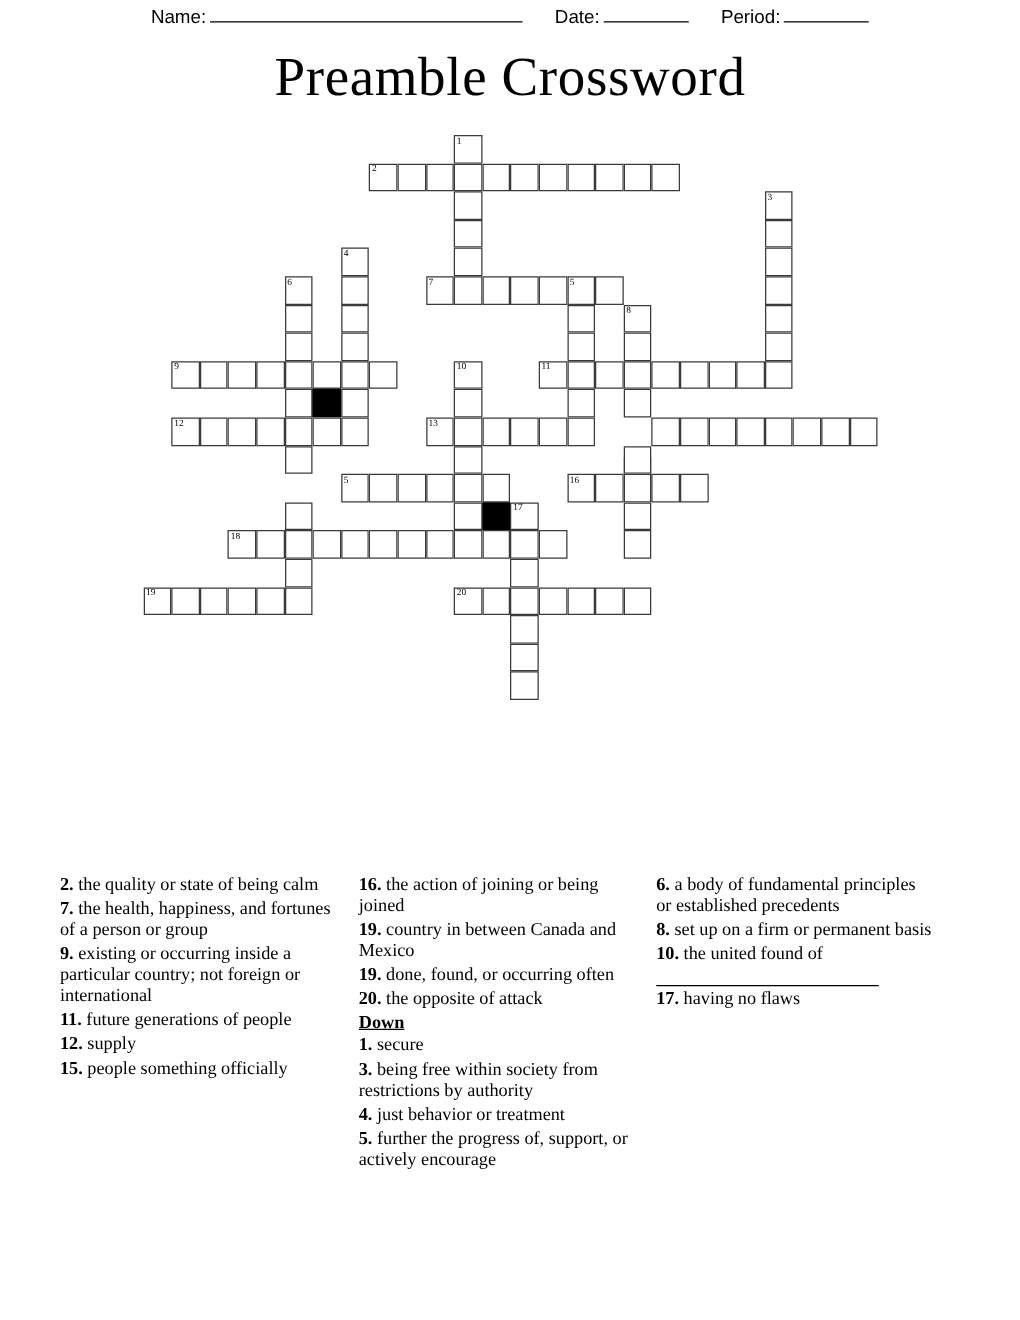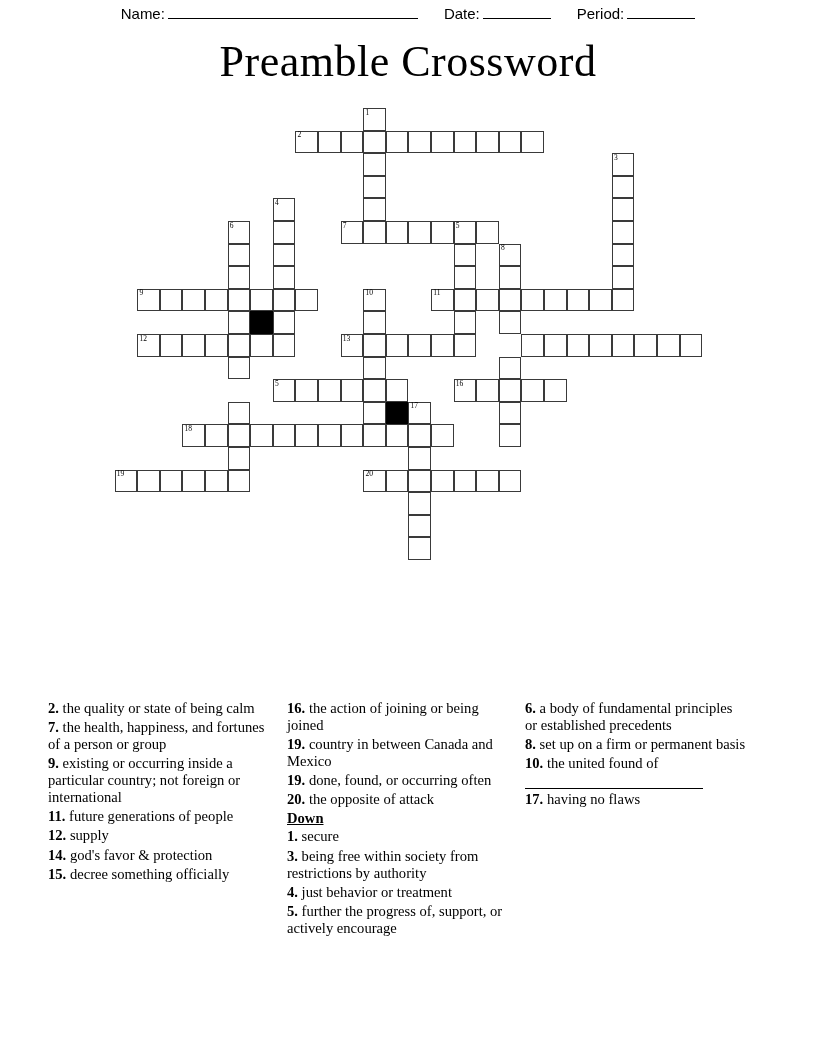--- a/index.html
+++ b/index.html
@@ -319,22 +319,21 @@
     <div class="cw-cell" style="left: 316.4px; top: 429.4px;"></div>
   </div>
 
 <div id="clues">
   <div class="clue-col">
       <div class="clue-item"><span class="cn">2. </span><span>the quality or state of being calm</span></div>
       <div class="clue-item"><span class="cn">7. </span><span>the health, happiness, and fortunes of a person or group</span></div>
       <div class="clue-item"><span class="cn">9. </span><span>existing or occurring inside a particular country; not foreign or international</span></div>
       <div class="clue-item"><span class="cn">11. </span><span>future generations of people</span></div>
       <div class="clue-item"><span class="cn">12. </span><span>supply</span></div>
-      <div class="clue-item"><span class="cn">14. </span><span>god's favor &amp; protection</span></div>
-      <div class="clue-item"><span class="cn">15. </span><span>decree something officially</span></div>
+      <div class="clue-item"><span class="cn">15. </span><span>people something officially</span></div>
     </div>
   <div class="clue-col">
       <div class="clue-item"><span class="cn">16. </span><span>the action of joining or being joined</span></div>
       <div class="clue-item"><span class="cn">19. </span><span>country in between Canada and Mexico</span></div>
       <div class="clue-item"><span class="cn">19. </span><span>done, found, or occurring often</span></div>
       <div class="clue-item"><span class="cn">20. </span><span>the opposite of attack</span></div>
       <div class="clue-heading">Down</div>
       <div class="clue-item"><span class="cn">1. </span><span>secure</span></div>
       <div class="clue-item"><span class="cn">3. </span><span>being free within society from restrictions by authority</span></div>
       <div class="clue-item"><span class="cn">4. </span><span>just behavior or treatment</span></div>

